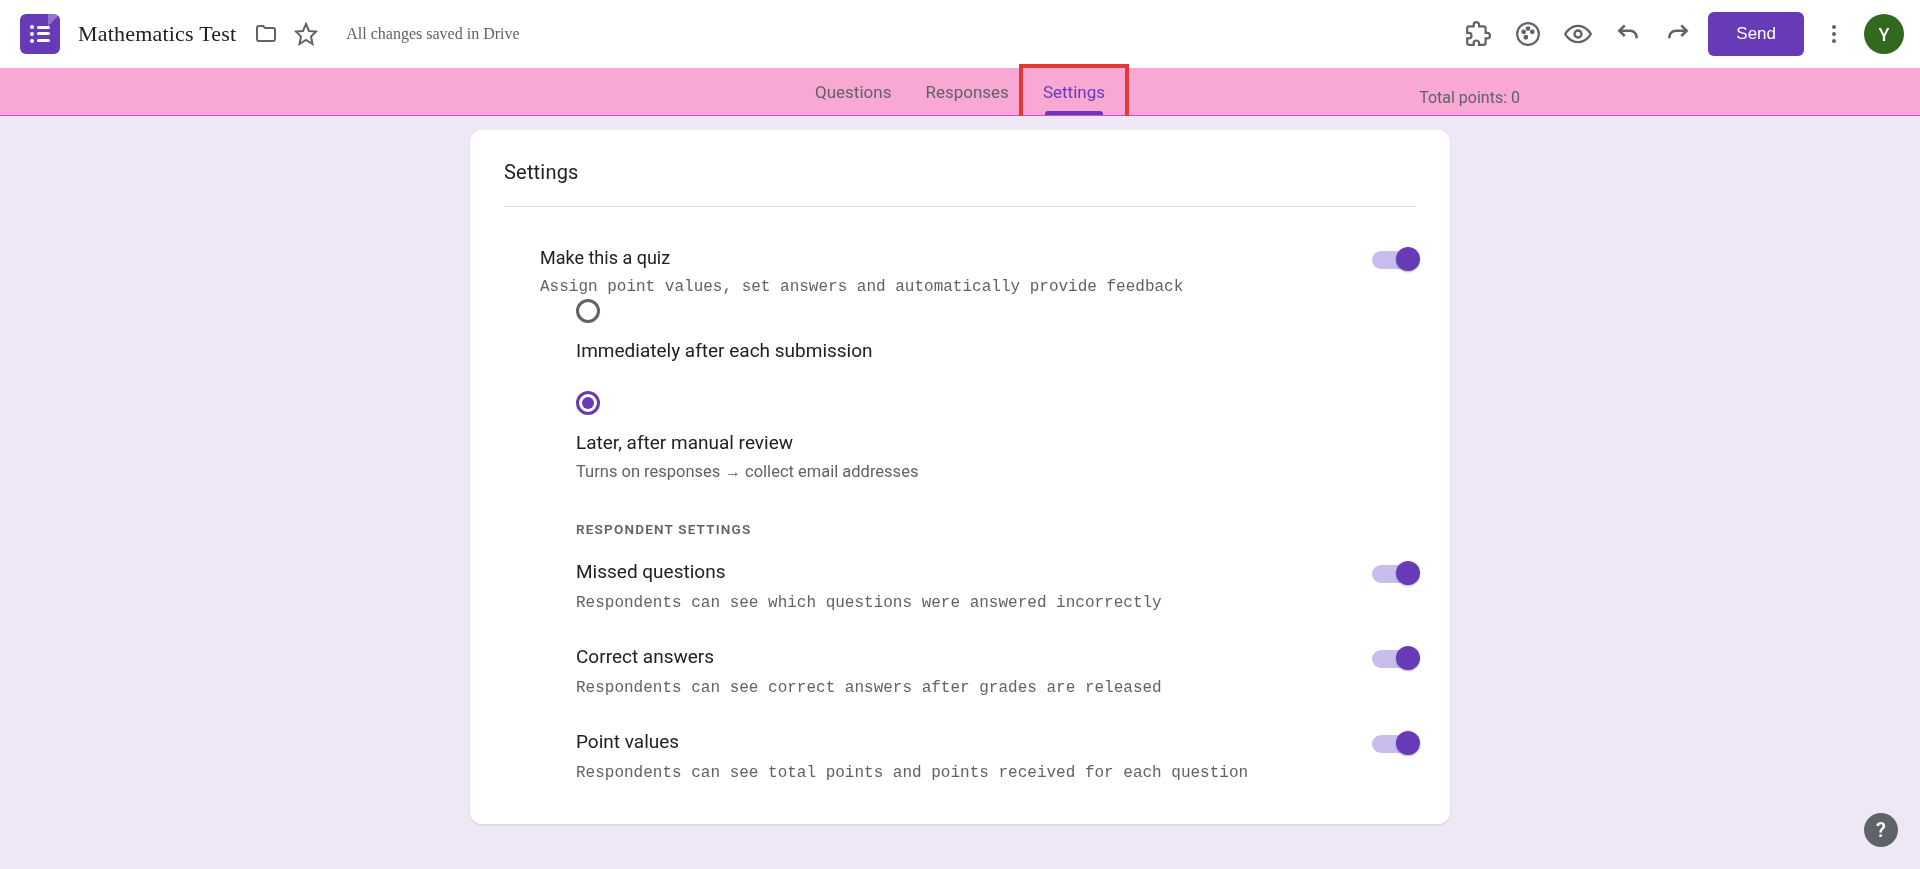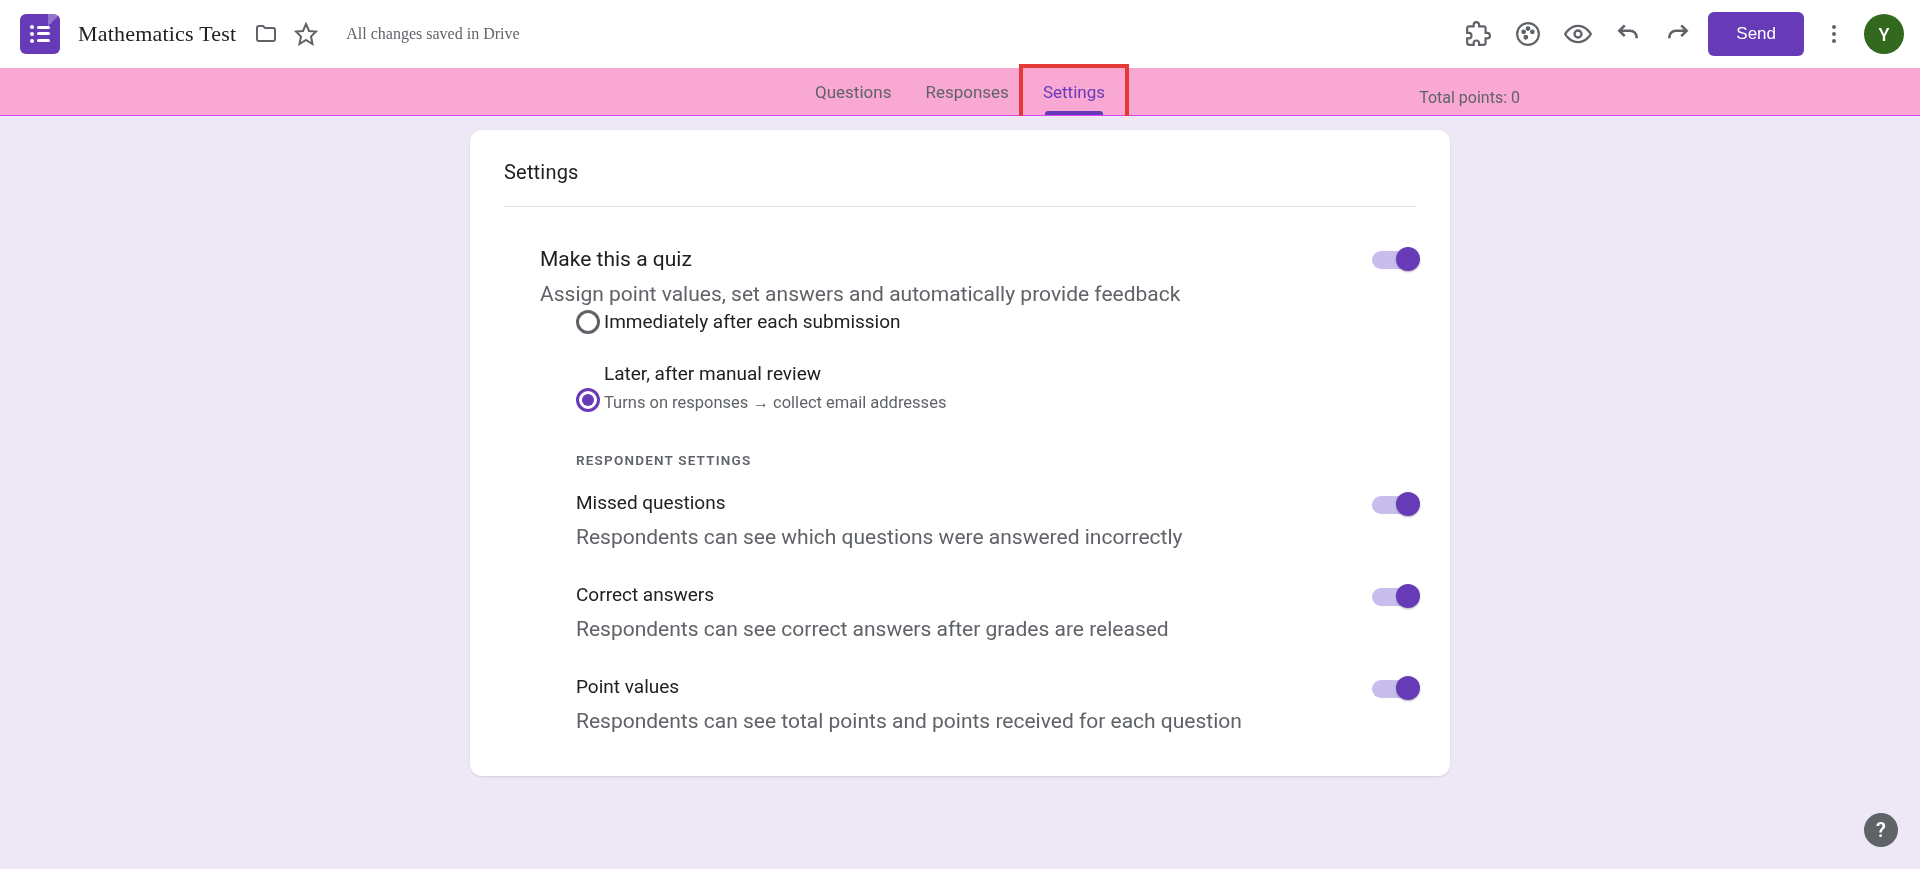--- a/index.html
+++ b/index.html
@@ -107,31 +107,31 @@
     padding: 30px 34px 40px;
   }
   .card h1{
     font-size:20px; font-weight:400; color:#202124; letter-spacing:.2px;
   }
   .divider{ height:1px; background:#e0e0e0; margin:22px 0 38px; }
 
   .section-indent{ padding-left:36px; }
   .row{ display:flex; align-items:flex-start; justify-content:space-between; }
   .row-text{ max-width:720px;}
-  .row-title{ font-size:21px; color:#202124; line-height:1.4;}
-  .row-desc{ font-size:21px; color:#5f6368; margin-top:6px; line-height:1.4;}
+  .row-title{ font-size:18px; color:#202124; line-height:1.4;}
+  .row-desc{ font-size:16px; color:#5f6368; margin-top:6px; line-height:1.4;font-family:Liberation Mono, monospace;}
   .subhead{
     font-size:13.5px; font-weight:600; color:#5f6368; letter-spacing:1.2px; text-transform:uppercase;
     margin:40px 0 22px;
   }
 
   .toggle{ width:44px; height:18px; background:#c9bdee; border-radius:10px; position:relative; cursor:pointer; margin-top:6px;}
   .toggle .knob{ position:absolute; right:-4px; top:-4px; width:24px;height:24px;border-radius:50%; background:#673ab7; box-shadow:0 1px 2px rgba(0,0,0,.3);}
 
-  .radio-row{ display:flex; align-items:flex-end; gap:4px; margin-bottom:28px; cursor:pointer;}
+  .radio-row{ display:flex; align-items:flex-start; gap:16px; margin-bottom:28px; cursor:pointer;flex-direction:column;}
   .radio{ width:24px;height:24px;border:3px solid #5f6368;border-radius:50%; flex:0 0 24px; display:flex;align-items:center;justify-content:center;}
   .radio.selected{ border-color:#673ab7;}
   .radio.selected::after{ content:""; width:12px;height:12px;border-radius:50%; background:#673ab7;}
   .radio-label{ font-size:19px; color:#202124; line-height:1.3;}
   .radio-sub{ font-size:16.5px; color:#5f6368; margin-top:6px;}
 
   .resp-row{ display:flex; align-items:flex-start; justify-content:space-between; margin-bottom:30px;}
   .resp-row .row-title{ font-size:19px;}
   
   .help-fab{

